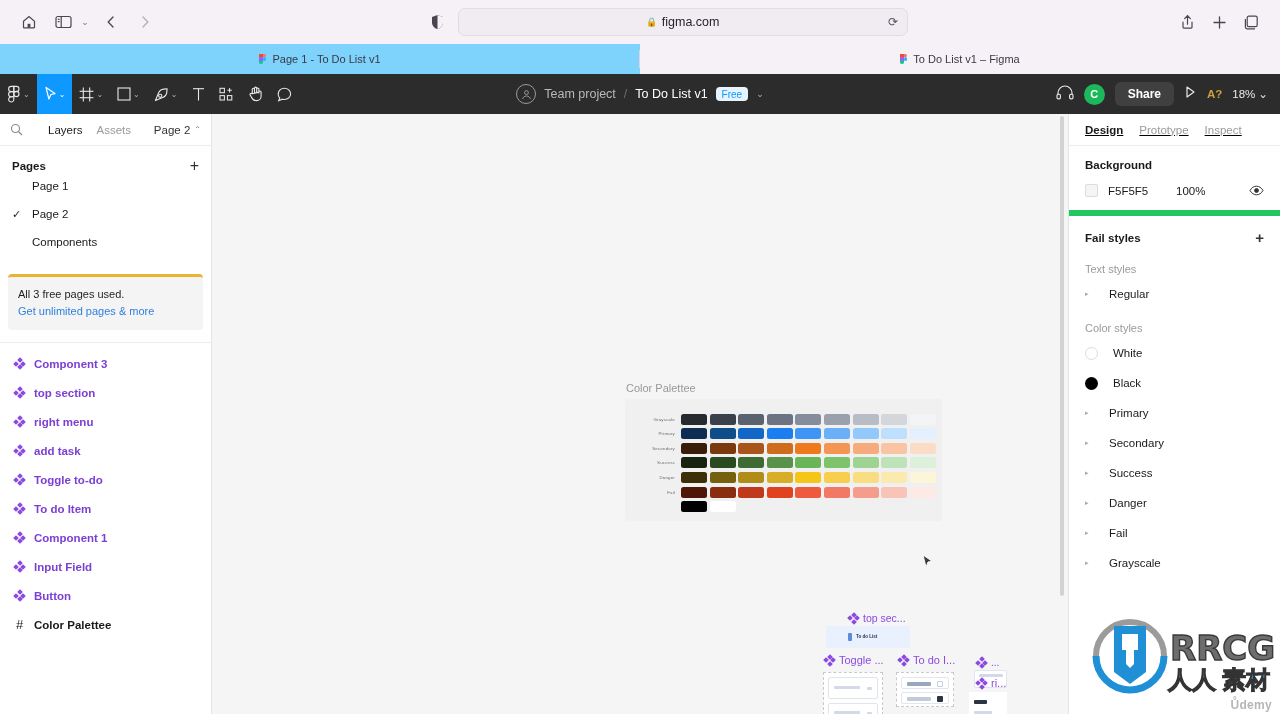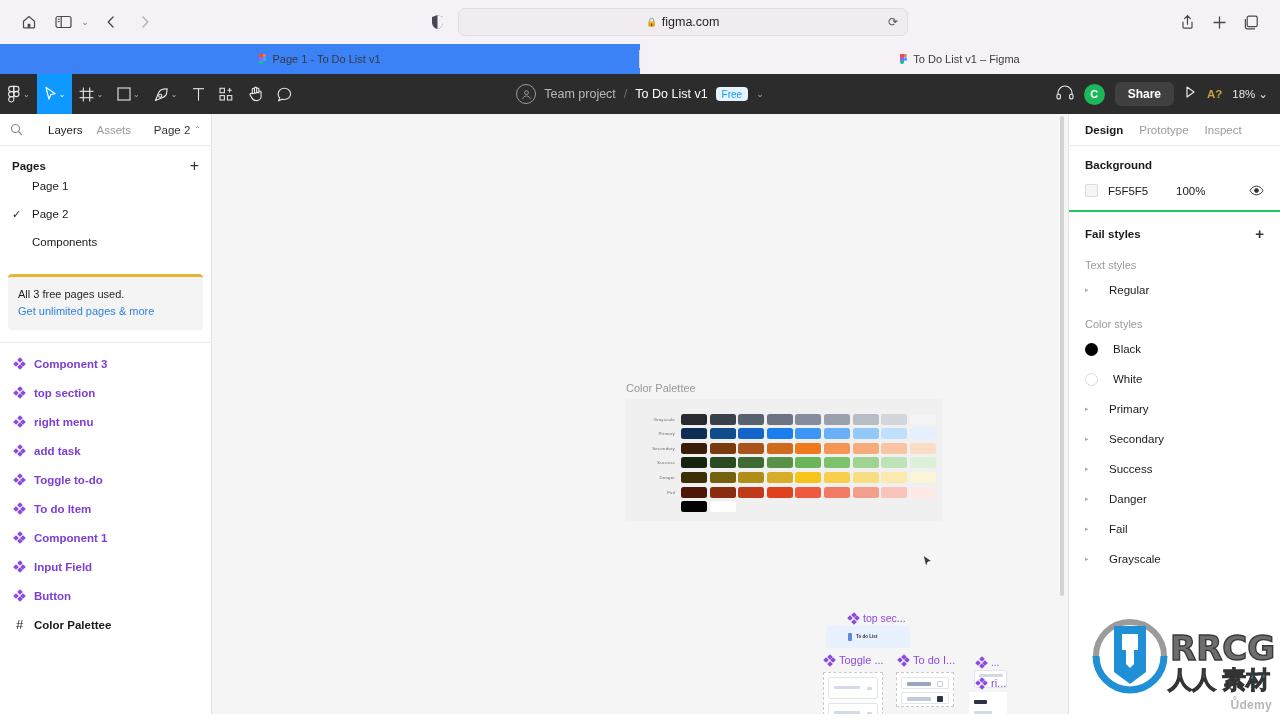--- a/index.html
+++ b/index.html
@@ -31,21 +31,21 @@
   }
   .urlbar .lock { font-size: 9px; margin-right: 4px; color: #6c6672; }
   .urlbar .reload { position: absolute; right: 9px; font-size: 12px; color: #5d5764; }
   .right-icons { display: flex; align-items: center; gap: 2px; }
   
   .tabstrip { height: 30px; background: #f6f1f6; display: flex; }
   .tab {
     flex: 1; display: flex; align-items: center; justify-content: center;
     gap: 6px; font-size: 11px; color: #3c3743; position: relative;
   }
-  .tab.active { background: #3b82f6; text-align: right; }
+  .tab.active { background: #7dd3fc; text-align: right; }
   .tab.inactive { background: #f6f1f6; }
   .tab::after {
     content: ""; position: absolute; right: 0; top: 6px; bottom: 6px;
     width: 1px; background: #ddd4df;
   }
   .tab:last-child::after { display: none; }
   .figma-mini { width: 7px; height: 11px; position: relative; flex: none; }
   .figma-mini i { position: absolute; width: 3.5px; height: 3.6px; display:block;}
   .fm1 { background:#f24e1e; left:0; top:0; }
   .fm2 { background:#ff7262; left:3.5px; top:0; border-radius:0 50% 50% 0; }
@@ -178,25 +178,25 @@
   .dashed { border: 1px dashed #c9c9c9; }
   .fill-blue { background: #eaf1fe; }
   .ph-d { background: #d3d9e6; border-radius: 1px; }
   
   .rpanel {
     width: 212px; background: #fff; border-left: 1px solid #e5e5e5;
     display: flex; flex-direction: column; position: relative;
   }
   .rp-tabs {
     height: 32px; display: flex; align-items: center; gap: 16px;
-    padding: 0 16px; border-bottom: 1px solid #ececec;
+    padding: 0 16px; border-bottom: 1px solid #ececec; text-decoration: underline;
   }
   .rp-tabs .t { font-size: 11.5px; color: #9a9a9a; }
   .rp-tabs .t.on { color: #1a1a1a; font-weight: bold; }
-  .rsec { padding: 13px 16px 13px 16px; border-bottom: 2px solid #22c55e; }
+  .rsec { padding: 13px 16px 13px 16px; border-bottom: 6px solid #22c55e; }
   .rsec .h {
     font-size: 11.5px; font-weight: bold; color: #1a1a1a;
     display: flex; align-items: center; justify-content: space-between;
   }
   .bgrow { display: flex; align-items: center; margin-top: 13px; }
   .bgswatch {
     width: 13px; height: 13px; background: #f5f5f5; border: 1px solid #dcdcdc;
     border-radius: 2px; margin-right: 10px;
   }
   .bghex { font-size: 11.5px; color: #1a1a1a; width: 68px; }
@@ -749,26 +749,26 @@
     </div>
 
     <div class="sub-h">Text styles</div>
     <div class="srow">
       <span class="tri">▸</span>
       <span>Regular</span>
     </div>
 
     <div class="sub-h">Color styles</div>
     <div class="srow">
+      <span class="cdot white"></span>
+      <span>White</span>
+    </div>
+    <div class="srow">
       <span class="cdot black"></span>
       <span>Black</span>
-    </div>
-    <div class="srow">
-      <span class="cdot white"></span>
-      <span>White</span>
     </div>
     <div class="srow">
       <span class="tri">▸</span>
       <span>Primary</span>
     </div>
     <div class="srow">
       <span class="tri">▸</span>
       <span>Secondary</span>
     </div>
     <div class="srow">

